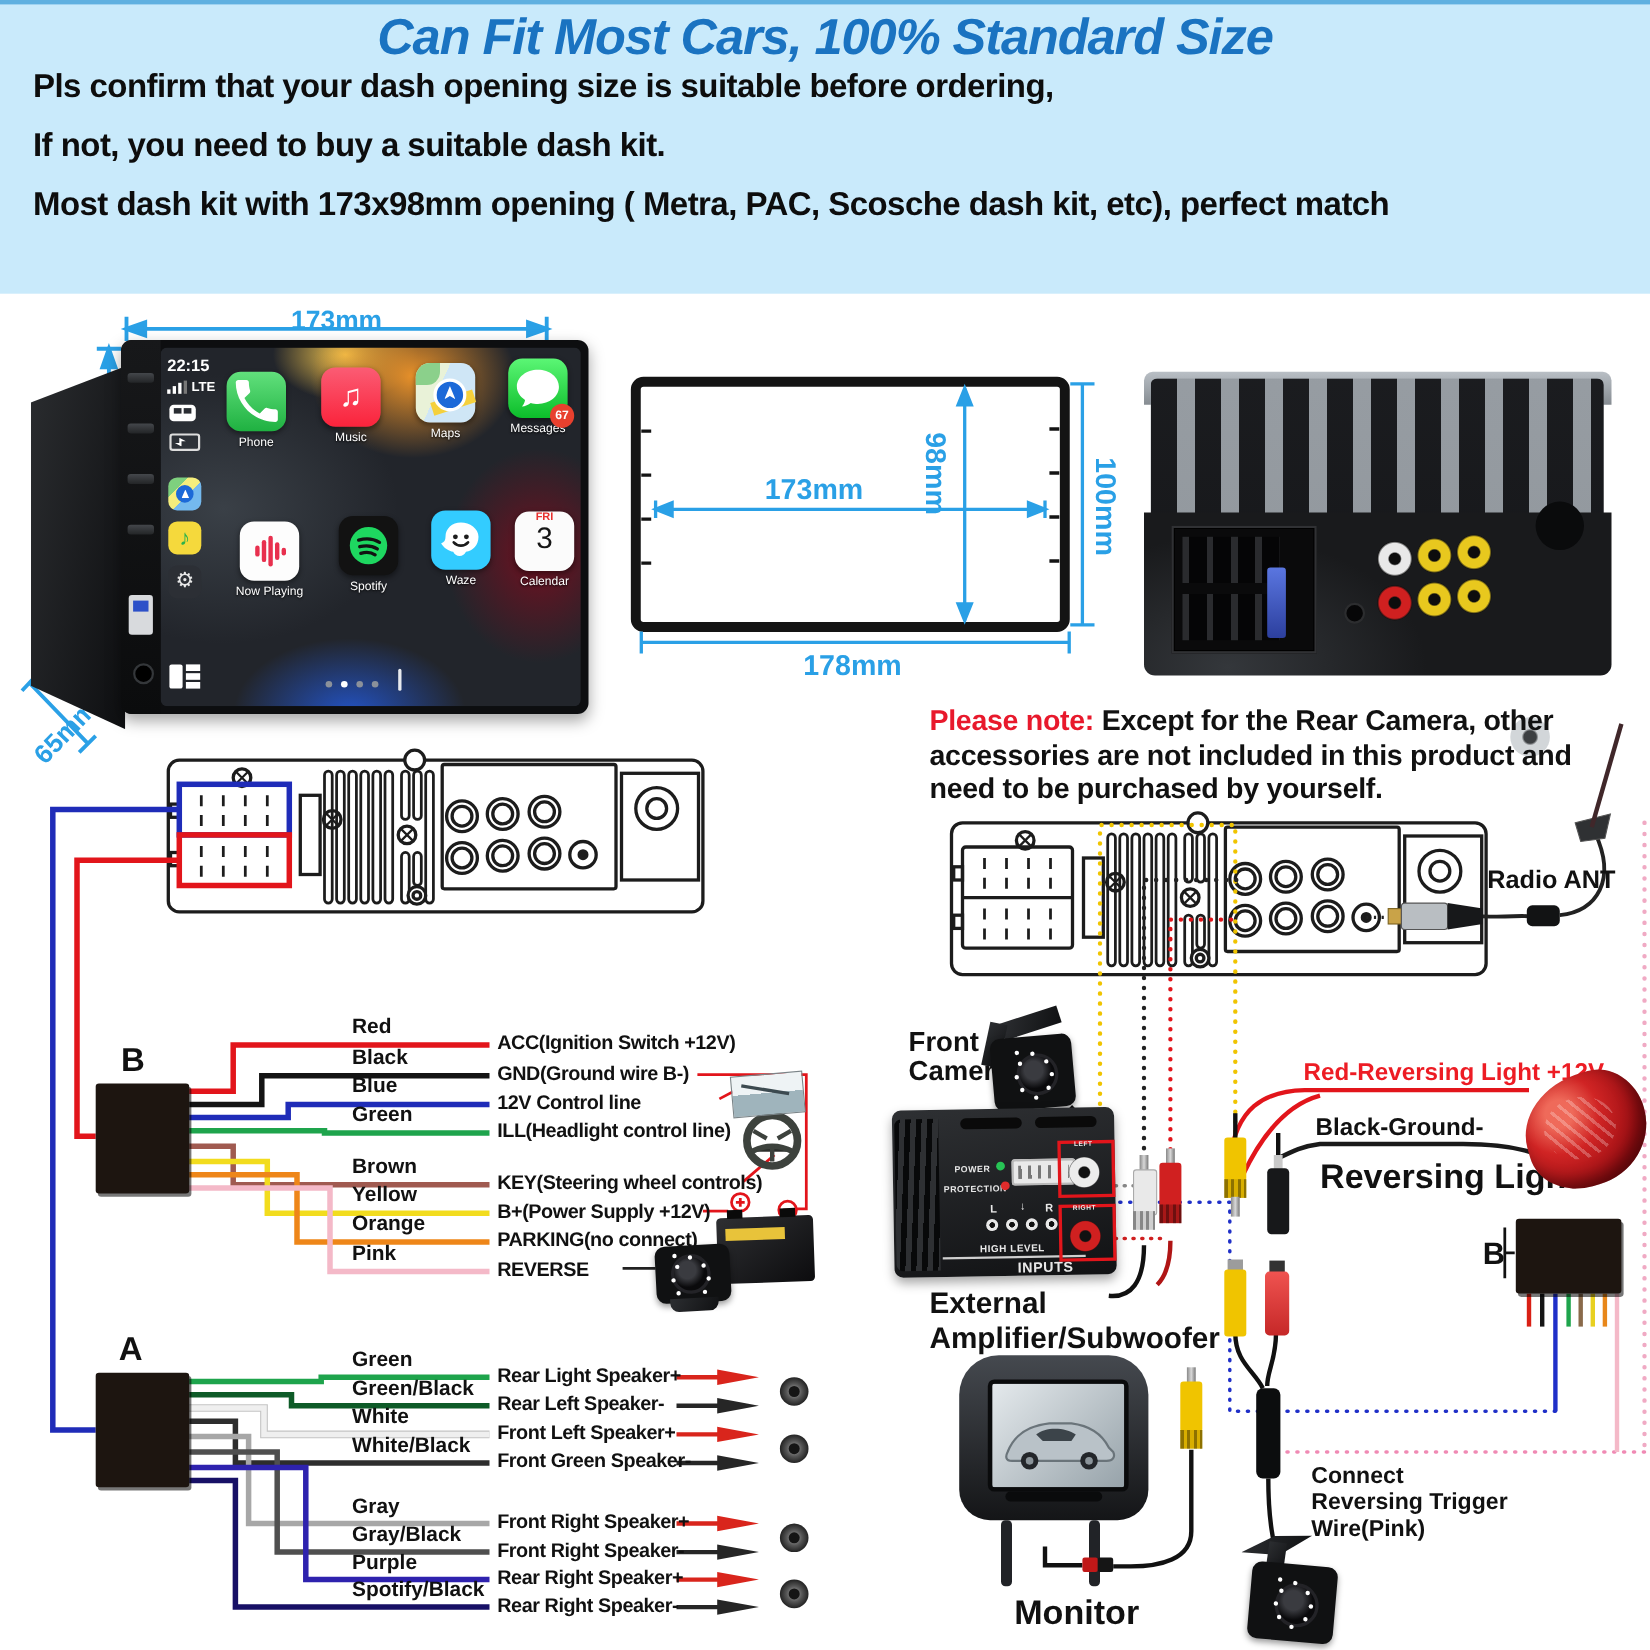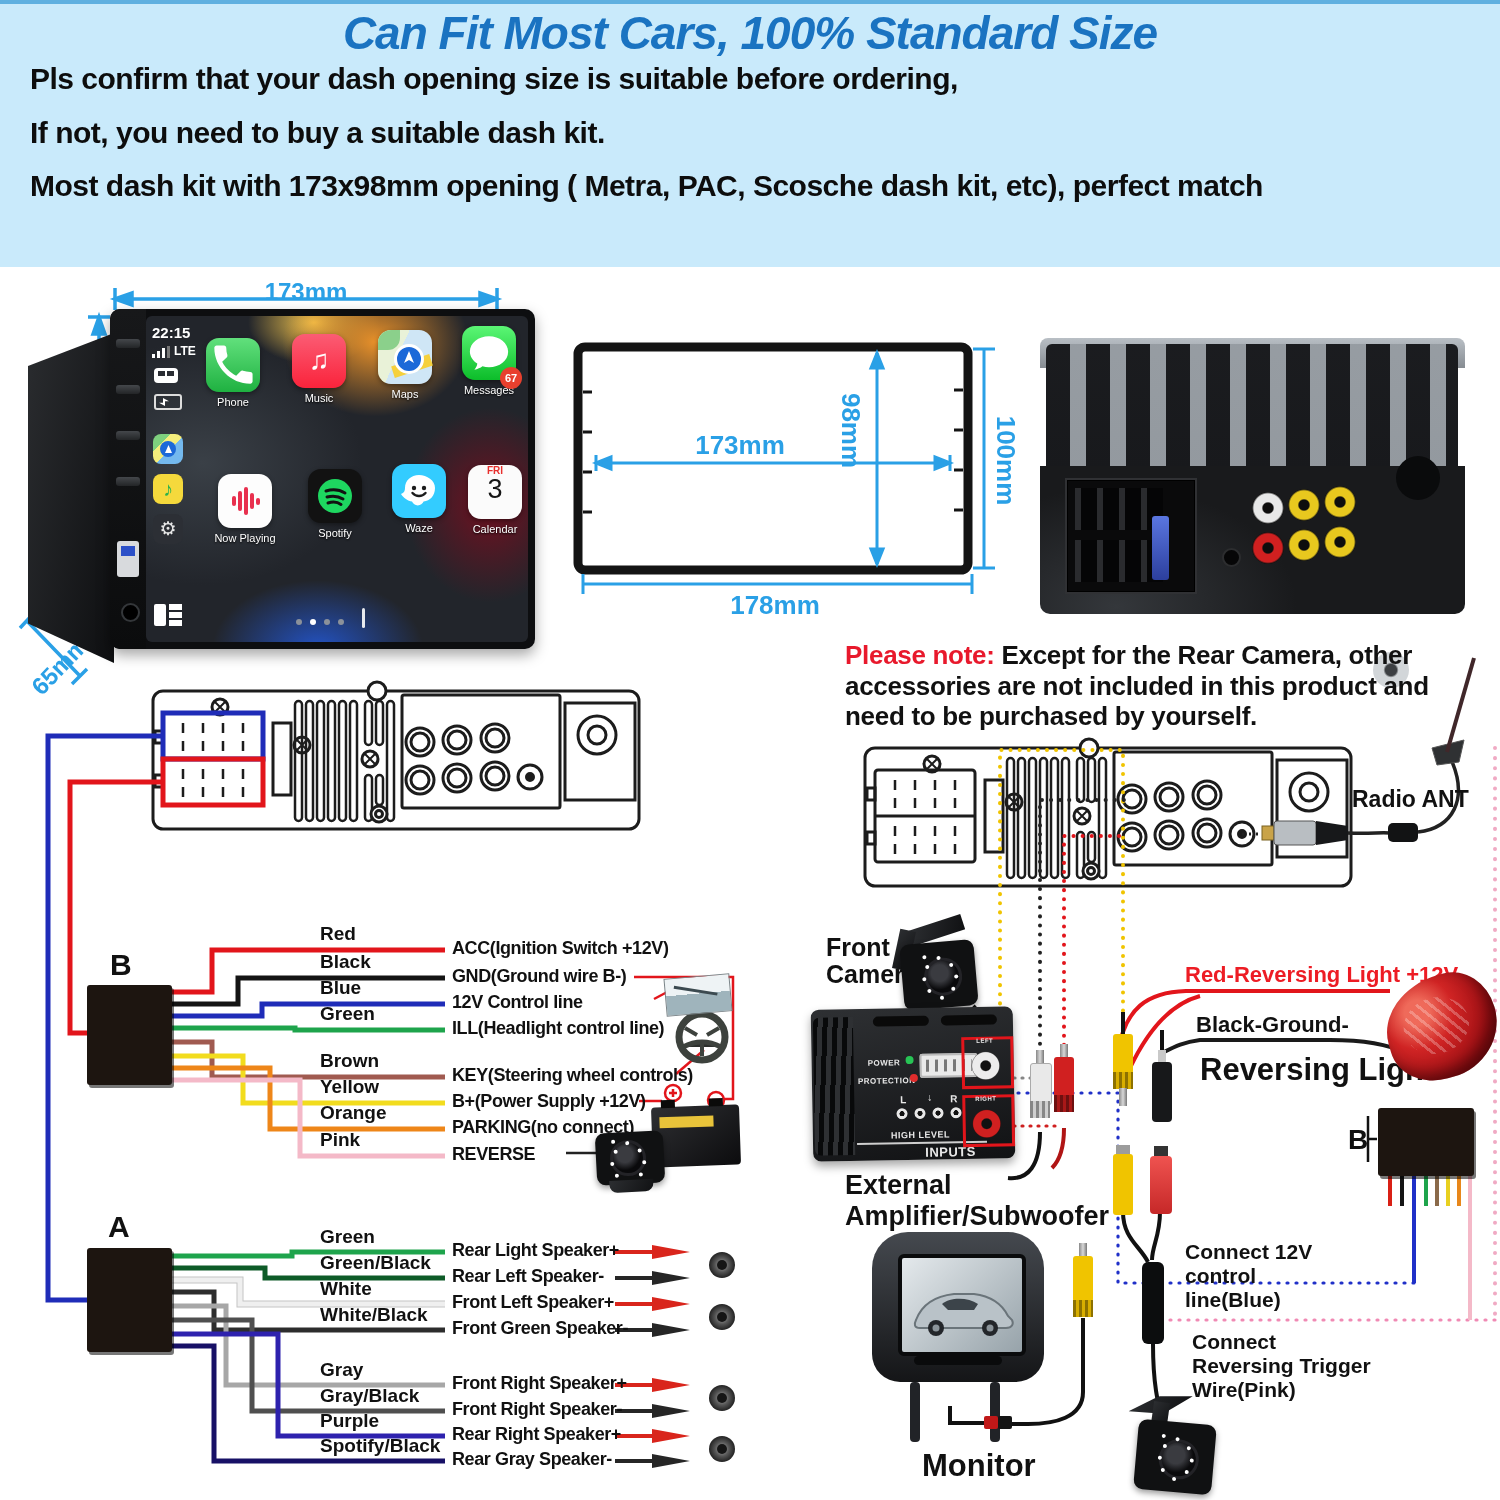--- a/index.html
+++ b/index.html
@@ -546,21 +546,21 @@
   <div class="a wn" style="left:320px;top:1410px">Purple</div>
   <div class="a wn" style="left:320px;top:1435px">Spotify/Black</div>
 
   <div class="a wl" style="left:452px;top:1240px">Rear Light Speaker+</div>
   <div class="a wl" style="left:452px;top:1266px">Rear Left Speaker-</div>
   <div class="a wl" style="left:452px;top:1292px">Front Left Speaker+</div>
   <div class="a wl" style="left:452px;top:1318px">Front Green Speaker-</div>
   <div class="a wl" style="left:452px;top:1373px">Front Right Speaker+</div>
   <div class="a wl" style="left:452px;top:1399px">Front Right Speaker-</div>
   <div class="a wl" style="left:452px;top:1424px">Rear Right Speaker+</div>
-  <div class="a wl" style="left:452px;top:1449px">Rear Gray Speaker-</div>
+  <div class="a wl" style="left:452px;top:1449px">Rear Right Speaker-</div>
 
   <div class="a" style="left:1352px;top:786px;font-size:23px;font-weight:700">Radio ANT</div>
 
   <div class="a" style="left:826px;top:934px;width:95px;font-size:25px;font-weight:700;line-height:1.08">Front Camera</div>
   <div class="a" style="left:888px;top:928px;width:95px;height:90px">
     <div class="a brk" style="left:22px;top:-6px;width:54px;height:16px;transform:rotate(-18deg)"></div>
     <div class="a brk" style="left:8px;top:2px;width:16px;height:40px;transform:rotate(12deg)"></div>
     <div class="a cam" style="left:14px;top:14px;width:74px;height:66px;transform:rotate(-5deg)">
       <div class="a lens" style="left:22px;top:16px;width:32px;height:32px"></div>
       <div class="a led" style="left:22px;top:12px"></div>
@@ -639,21 +639,20 @@
   <div class="a rev-red" style="left:1185px;top:962px">Red-Reversing Light +12V</div>
   <div class="a rev-blk" style="left:1196px;top:1012px">Black-Ground-</div>
   <div class="a" style="left:1200px;top:1052px;font-size:31px;font-weight:700">Reversing Light</div>
   <div class="a tl">
       <i></i>
     </div>
 
   <div class="a conn" style="left:1378px;top:1108px;width:96px;height:68px"></div>
   <div class="a" style="left:1348px;top:1124px;font-size:28px;font-weight:700">B</div>
 
-  <div class="a cl" style="left:1185px;top:1240px;width:155px">Connect 12V control line(Blue)</div>
   <div class="a cl" style="left:1192px;top:1330px;width:190px">Connect Reversing Trigger Wire(Pink)</div>
 
   <div class="a mon">
     <div class="a head"></div>
     <div class="a mscr">
       <svg width="120" height="94" viewBox="0 0 120 94">
         <path d="M14,62 C20,46 34,38 52,36 L72,36 C88,38 100,46 106,58 L110,62 C112,66 110,70 104,70 L18,70 C12,70 12,66 14,62 Z" fill="#b9c2c8" stroke="#6a747a" stroke-width="2"></path>
         <path d="M40,46 C48,39 66,39 76,46 L72,52 L46,52 Z" fill="#3c444a"></path>
         <circle cx="34" cy="70" r="8" fill="#23262a"></circle>
           <circle cx="88" cy="70" r="8" fill="#23262a"></circle>

